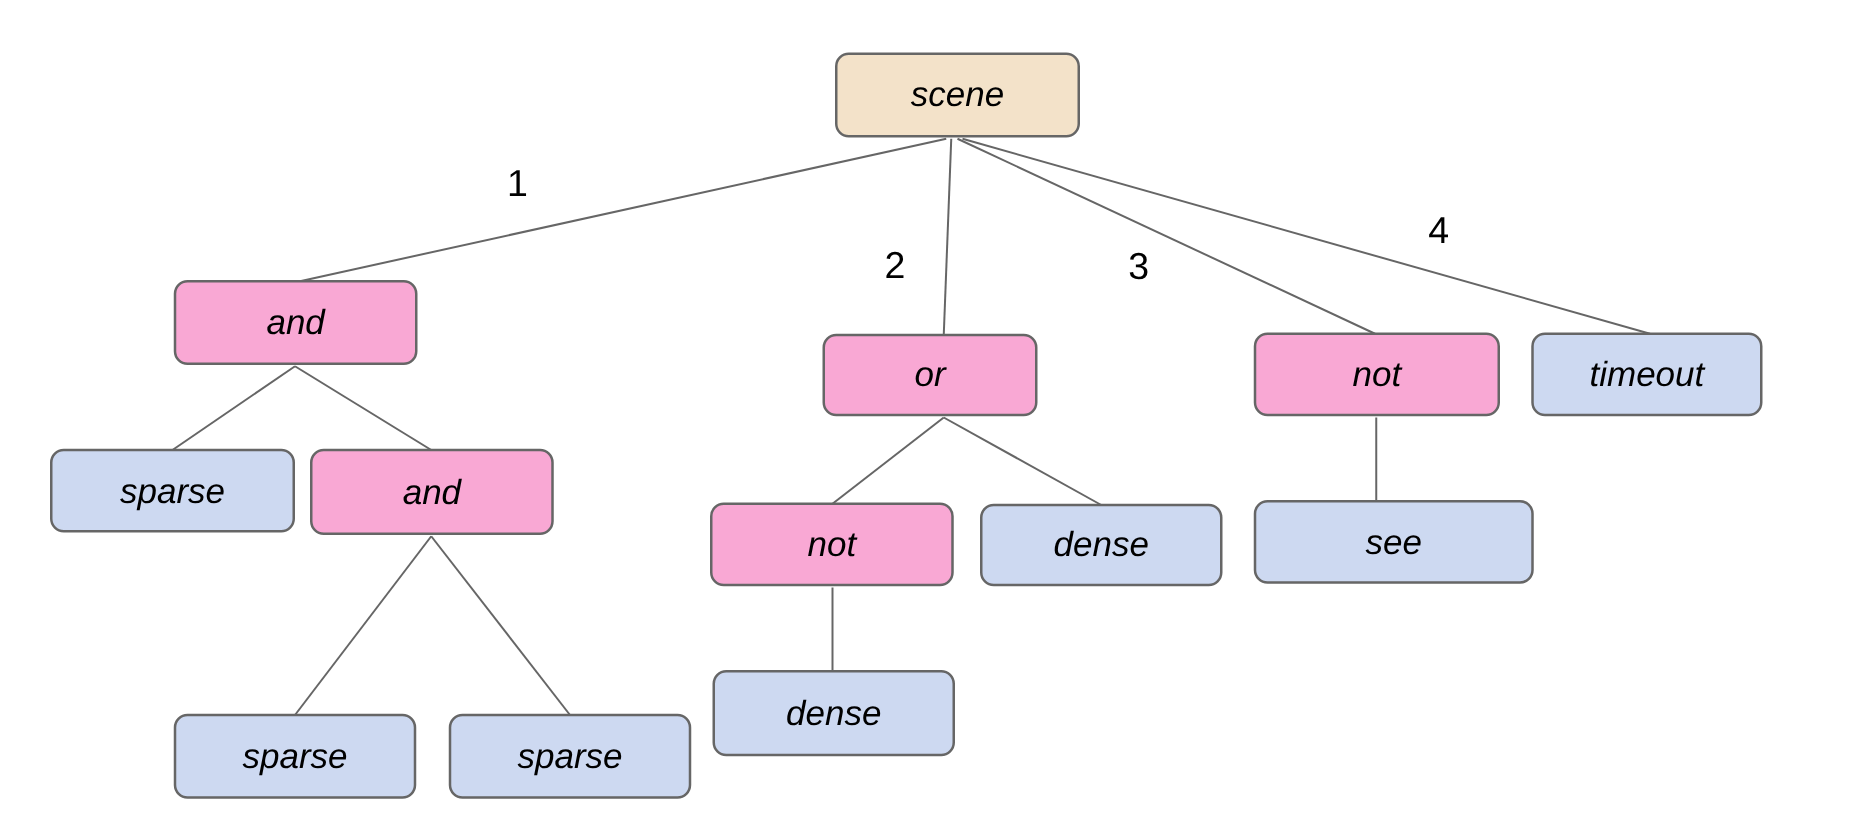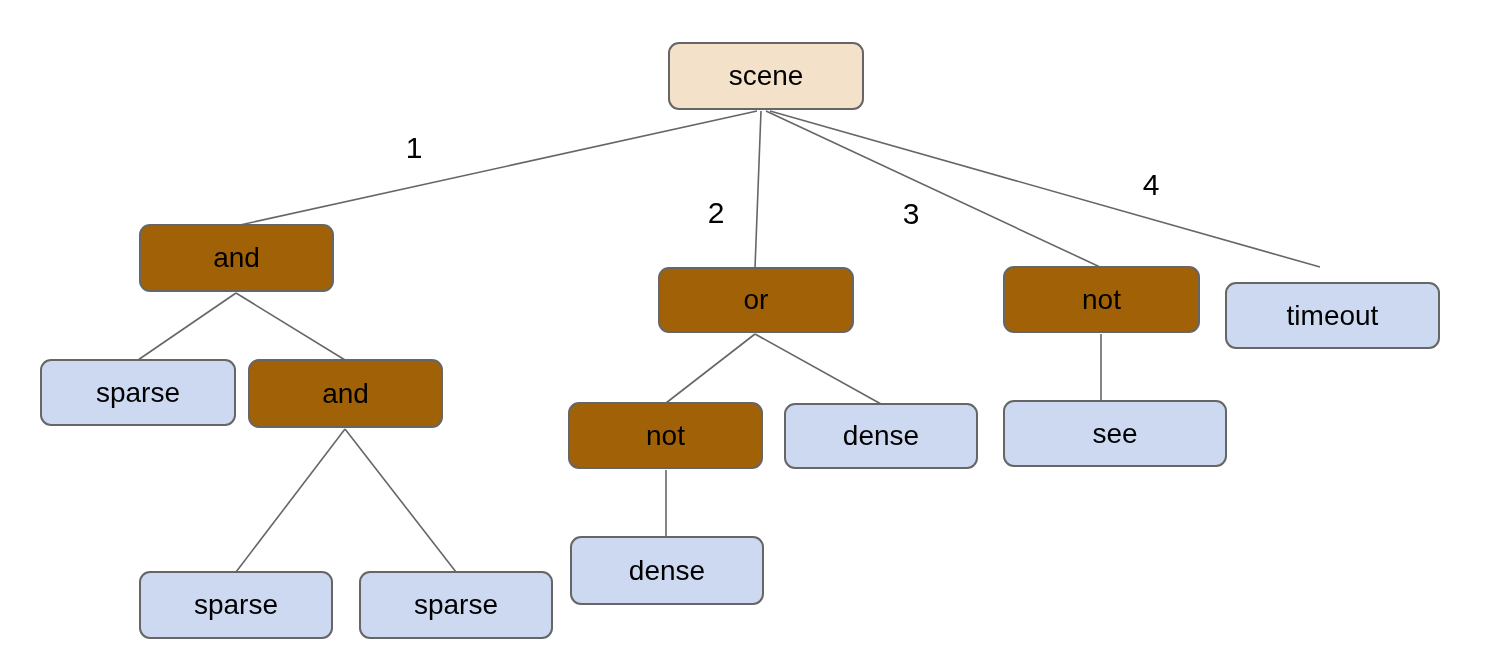--- a/index.html
+++ b/index.html
@@ -27,23 +27,24 @@
   .node {
     position: absolute;
     box-sizing: border-box;
     border: 2px solid #666666;
     border-radius: 11px;
     display: flex;
     align-items: center;
     justify-content: center;
     font-size: 28px;
     color: #000000;
+    font-style: italic;
   }
   .node.root     { background: #f3e2c9; }
-  .node.operator { background: #a16207; }
+  .node.operator { background: #f9a8d4; }
   .node.leaf     { background: #cdd9f1; }
   .edge-label {
     position: absolute;
     transform: translate(-50%, -50%);
     font-size: 30px;
     color: #000000;
   }
 </style>
 </head>
 <body>
@@ -65,23 +66,23 @@
     <line x1="1101" y1="334" x2="1101" y2="401"></line>
   </svg>
 
   <span class="edge-label" style="left:414px;  top:148px;">1</span>
   <span class="edge-label" style="left:716px;  top:213px;">2</span>
   <span class="edge-label" style="left:911px;  top:214px;">3</span>
   <span class="edge-label" style="left:1151px; top:185px;">4</span>
 
   <div class="node root" style="left:668px;  top:42px;  width:196px; height:68px;">scene</div>
   <div class="node operator" style="left:139px;  top:224px; width:195px; height:68px;">and</div>
-  <div class="node operator" style="left:658px;  top:267px; width:196px; height:66px;">or</div>
+  <div class="node operator" style="left:658px;  top:267px; width:172px; height:66px;">or</div>
   <div class="node operator" style="left:1003px; top:266px; width:197px; height:67px;">not</div>
-  <div class="node leaf" style="left:1225px; top:266px; width:215px; height:67px;margin-top:16px;">timeout</div>
+  <div class="node leaf" style="left:1225px; top:266px; width:185px; height:67px;">timeout</div>
   <div class="node leaf" style="left:40px;   top:359px; width:196px; height:67px;">sparse</div>
   <div class="node operator" style="left:248px;  top:359px; width:195px; height:69px;">and</div>
   <div class="node operator" style="left:568px;  top:402px; width:195px; height:67px;">not</div>
   <div class="node leaf" style="left:784px;  top:403px; width:194px; height:66px;">dense</div>
   <div class="node leaf" style="left:1003px; top:400px; width:224px; height:67px;">see</div>
   <div class="node leaf" style="left:139px;  top:571px; width:194px; height:68px;">sparse</div>
   <div class="node leaf" style="left:359px;  top:571px; width:194px; height:68px;">sparse</div>
   <div class="node leaf" style="left:570px;  top:536px; width:194px; height:69px;">dense</div>
 
 </div>

